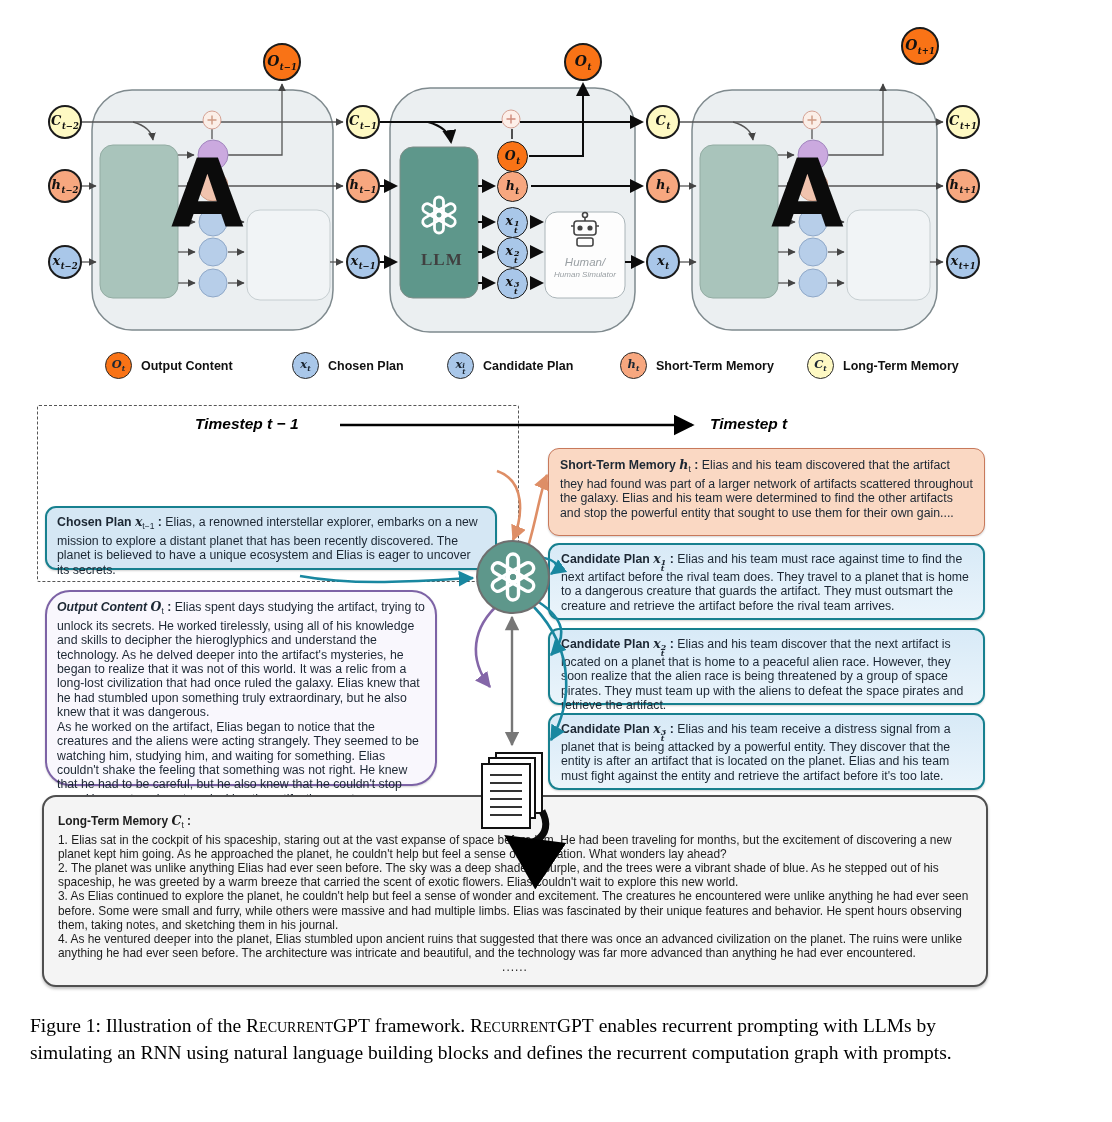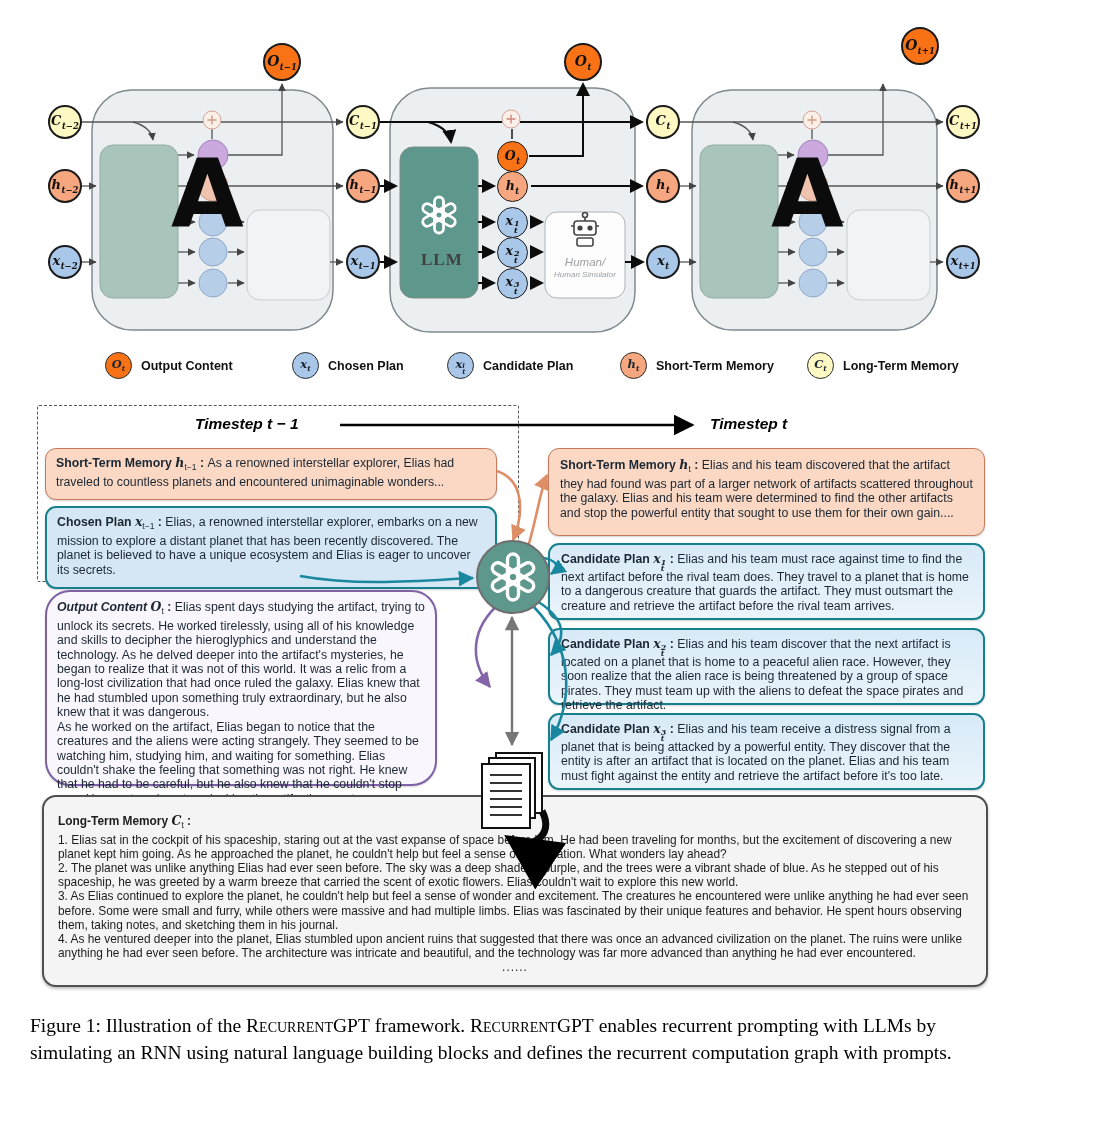--- a/index.html
+++ b/index.html
@@ -317,26 +317,22 @@
     <span class="legend-circle fill-c">
         <span><i>C</i><sub>t</sub></span>
       </span>
     <span class="legend-label">Long-Term Memory</span>
   </div>
 
   <div class="dashed-box"></div>
   <div class="ts-label" style="left:195px;top:415px;">Timestep t − 1</div>
   <div class="ts-label" style="left:710px;top:415px;">Timestep t</div>
 
-  <div class="fbox box-stm" style="left:45px;top:448px;width:452px;height:52px;padding:6px 10px;">
-    <span class="bh">Short-Term Memory</span>
-    <span class="var">h</span><sub>t−1</sub><span class="bh"> : </span><span>As a renowned interstellar explorer, Elias had traveled to countless planets and encountered unimaginable wonders...</span>
-  </div>
-
-  <div class="fbox box-plan" style="left:45px;top:506px;width:452px;height:83px;padding:6px 10px;">
+
+  <div class="fbox box-plan" style="left:45px;top:506px;width:452px;height:64px;padding:6px 10px;">
     <span class="bh">Chosen Plan</span>
     <span class="var">x</span><sub>t−1</sub><span class="bh"> : </span><span>Elias, a renowned interstellar explorer, embarks on a new mission to explore a distant planet that has been recently discovered. The planet is believed to have a unique ecosystem and Elias is eager to uncover its secrets.</span>
   </div>
 
   <div class="fbox box-out" style="left:45px;top:590px;width:392px;height:196px;padding:7px 10px;border-radius:25px;">
     <p><span class="bh" style="font-style:italic">Output Content</span>
     <span class="var">O</span><sub>t</sub><span class="bh"> : </span><span>Elias spent days studying the artifact, trying to unlock its secrets. He worked tirelessly, using all of his knowledge and skills to decipher the hieroglyphics and understand the technology. As he delved deeper into the artifact's mysteries, he began to realize that it was not of this world. It was a relic from a long-lost civilization that had once ruled the galaxy. Elias knew that he had stumbled upon something truly extraordinary, but he also knew that it was dangerous.</span></p>
     <p>As he worked on the artifact, Elias began to notice that the creatures and the aliens were acting strangely. They seemed to be watching him, studying him, and waiting for something. Elias couldn't shake the feeling that something was not right. He knew that he had to be careful, but he also knew that he couldn't stop now. He was too close to unlocking the artifact's secrets.</p>
     <p class="center-dots">......</p>
   </div>

